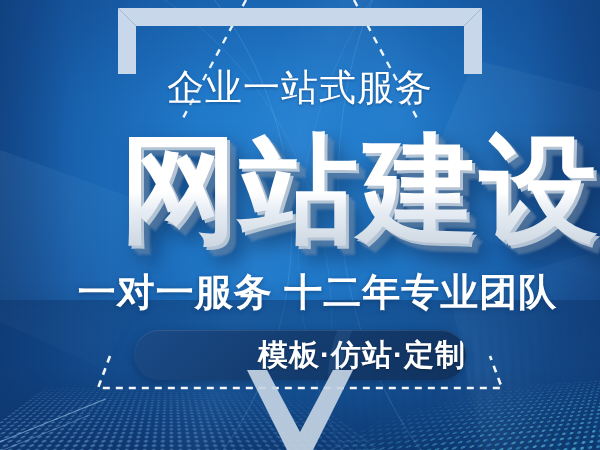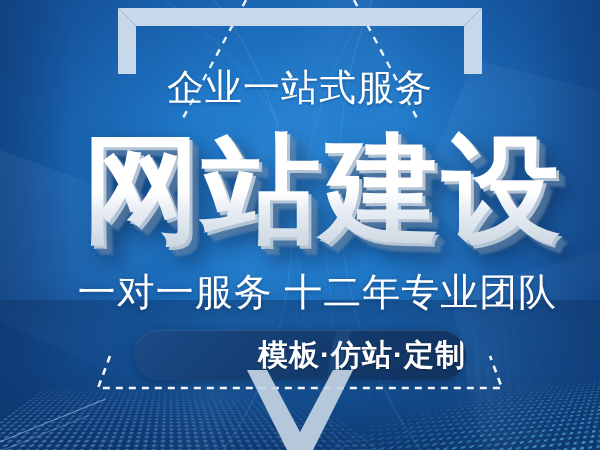--- a/index.html
+++ b/index.html
@@ -178,21 +178,21 @@
     letter-spacing: 1px;
     font-weight: 400;
     text-shadow: 0 1px 3px rgba(8,40,86,.45);
     white-space: nowrap;
   }
 
   .headline {
     position: absolute;
     top: 126px;
     left: 0; right: 0;
-    text-align: center;
+    text-align: right;
     font-size: 118px;
     line-height: 126px;
     font-weight: 700;
     letter-spacing: 2px;
     color: #ffffff;
     white-space: nowrap;
     background: linear-gradient(to bottom, #ffffff 0%, #ffffff 52%, #e6ecf3 68%, #c9d4df 100%);
     -webkit-background-clip: text;
             background-clip: text;
     -webkit-text-fill-color: transparent;
@@ -205,21 +205,21 @@
 
   .subline {
     position: absolute;
     top: 270px;
     left: 0; right: 0;
     text-align: center;
     color: #ffffff;
     font-size: 38px;
     line-height: 44px;
     letter-spacing: 1px;
-    font-weight: 400;
+    font-weight: 700;
     text-shadow: 0 1px 4px rgba(8,40,86,.5);
     white-space: nowrap;
     padding-left: 35px;
   }
 
   .pill {
     position: absolute;
     left: 50%;
     top: 330px;
     transform: translateX(-50%);

